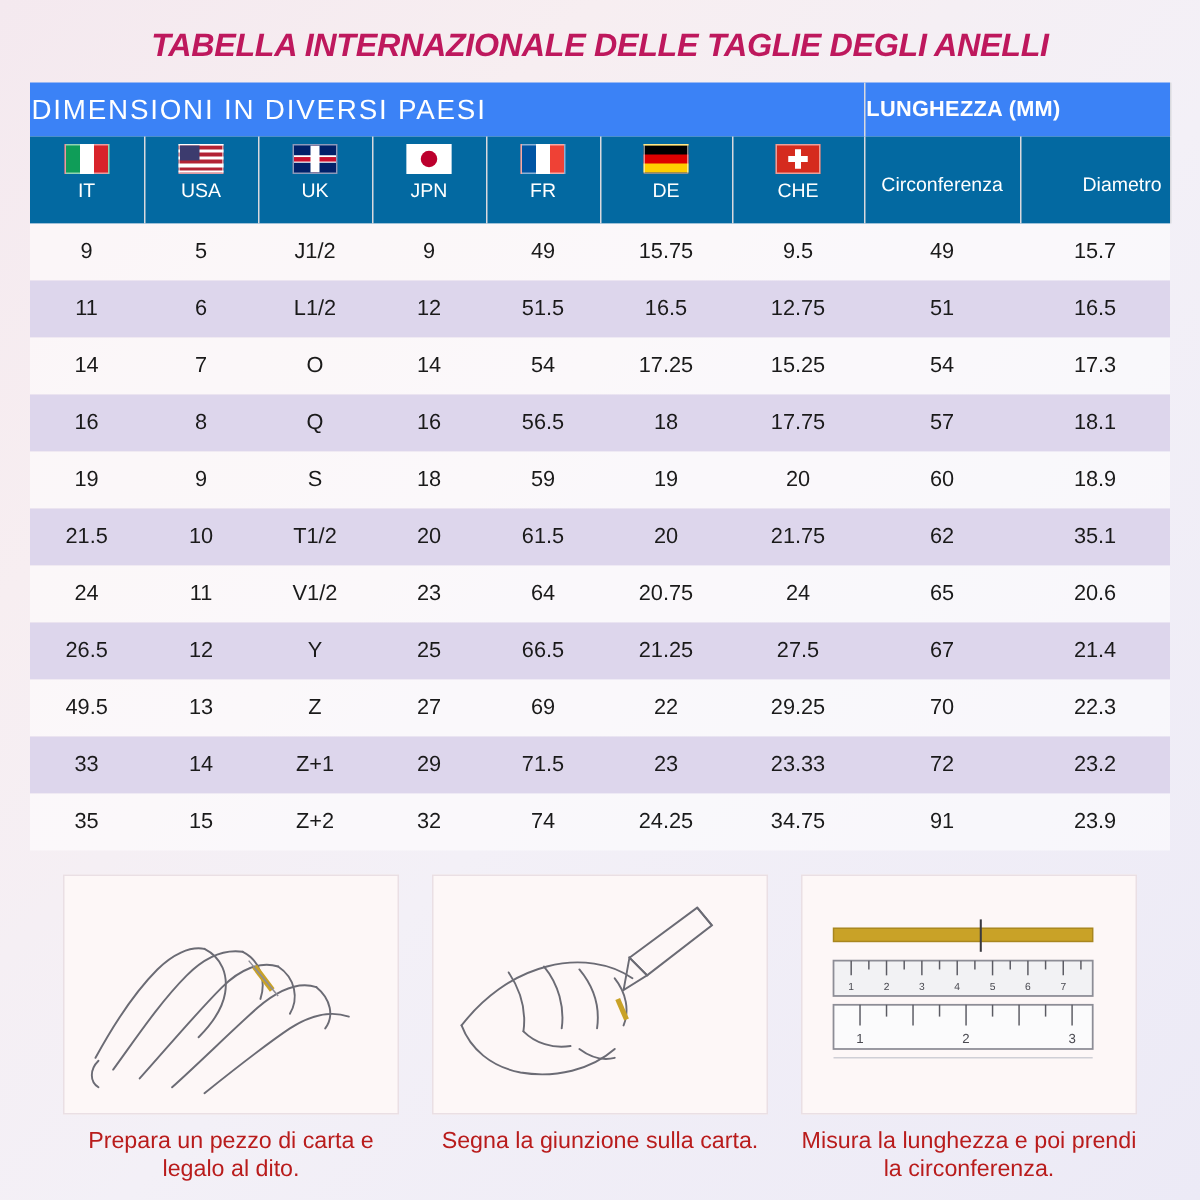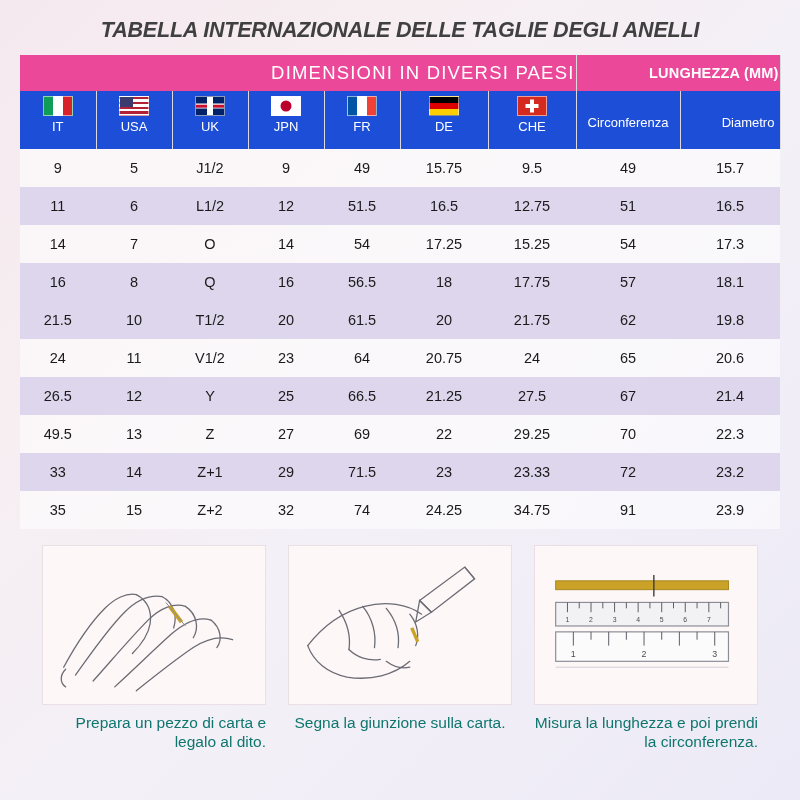--- a/index.html
+++ b/index.html
@@ -5,31 +5,31 @@
   html,body{margin:0;padding:0;}
   body{
     width:800px;height:800px;
     font-family:"Liberation Sans", sans-serif;
     background:linear-gradient(135deg,#f4e9ef 0%, #f7eef1 25%, #f3f0f7 55%, #eceaf6 100%);
     overflow:hidden;
   }
   .page{width:800px;height:800px;position:relative;box-sizing:border-box;padding:18px 20px 0 20px;}
   .title{
     text-align:center;font-size:21.5px;font-weight:bold;font-style:italic;
-    letter-spacing:-0.2px;color:#404040;margin:0 0 12px 0;white-space:nowrap;
+    letter-spacing:-0.2px;color:#be185d;margin:0 0 12px 0;white-space:nowrap;
   }
   table{border-collapse:collapse;width:760px;table-layout:fixed;}
   thead .hdr-top td{
-    background:#ec4899;color:#fff;text-align:right;vertical-align:middle;
+    background:#3b82f6;color:#fff;text-align:left;vertical-align:middle;
     border-right:1px solid #d9d9de;
   }
   .hdr-top .grp1{font-size:18.5px;letter-spacing:1.2px;height:34px;}
   .hdr-top .grp2{font-size:14.5px;letter-spacing:.2px;font-weight:bold;}
   thead .hdr-flags td{
-    background:#1d4ed8;color:#fff;text-align:center;vertical-align:top;
+    background:#0369a1;color:#fff;text-align:center;vertical-align:top;
     height:52px;border-right:1px solid #d9d9de;padding-top:5px;
   }
   .flagwrap{display:flex;flex-direction:column;align-items:center;gap:3px;}
   .flag{width:30px;height:20px;border:1px solid rgba(255,255,255,.55);box-sizing:border-box;display:block;}
   .flag-label{font-size:13px;}
   .sub-label{font-size:13px;color:#fff;}
   .flag-it{background:linear-gradient(to right,#0f9d58 0 33.33%,#fff 33.33% 66.66%,#d8232a 66.66% 100%);}
   .flag-usa{
     background:
       repeating-linear-gradient(to bottom,#b22234 0 2.4px,#fff 2.4px 4.8px);
@@ -64,21 +64,21 @@
   tbody tr.odd td{background:rgba(255,255,255,.55);}
   tbody tr.even td{background:#ddd6ec;}
 
   .cards{display:flex;gap:22px;margin-top:16px;padding:0 22px;}
   .card{flex:1;display:flex;flex-direction:column;align-items:center;}
   .card-img{
     width:100%;height:160px;background:#fdf7f7;border:1px solid #eadfe4;
     box-sizing:border-box;display:flex;align-items:center;justify-content:center;
   }
   .card-cap{
-    margin-top:8px;text-align:right;font-size:15.5px;line-height:1.25;color:#0f766e;
+    margin-top:8px;text-align:center;font-size:15.5px;line-height:1.25;color:#b91c1c;
   }
   svg{display:block;}
 </style>
 </head>
 <body>
 
 <div class="page">
 
   <h1 class="title">TABELLA INTERNAZIONALE DELLE TAGLIE DEGLI ANELLI</h1>
 
@@ -195,30 +195,41 @@
           <td>16</td>
           <td>8</td>
           <td>Q</td>
           <td>16</td>
           <td>56.5</td>
           <td>18</td>
           <td>17.75</td>
           <td>57</td>
           <td>18.1</td>
         </tr>
+        <tr class="odd">
+          <td>19</td>
+          <td>9</td>
+          <td>S</td>
+          <td>18</td>
+          <td>59</td>
+          <td>19</td>
+          <td>20</td>
+          <td>60</td>
+          <td>18.9</td>
+        </tr>
         <tr class="even">
           <td>21.5</td>
           <td>10</td>
           <td>T1/2</td>
           <td>20</td>
           <td>61.5</td>
           <td>20</td>
           <td>21.75</td>
           <td>62</td>
-          <td>19.8</td>
+          <td>35.1</td>
         </tr>
         <tr class="odd">
           <td>24</td>
           <td>11</td>
           <td>V1/2</td>
           <td>23</td>
           <td>64</td>
           <td>20.75</td>
           <td>24</td>
           <td>65</td>

